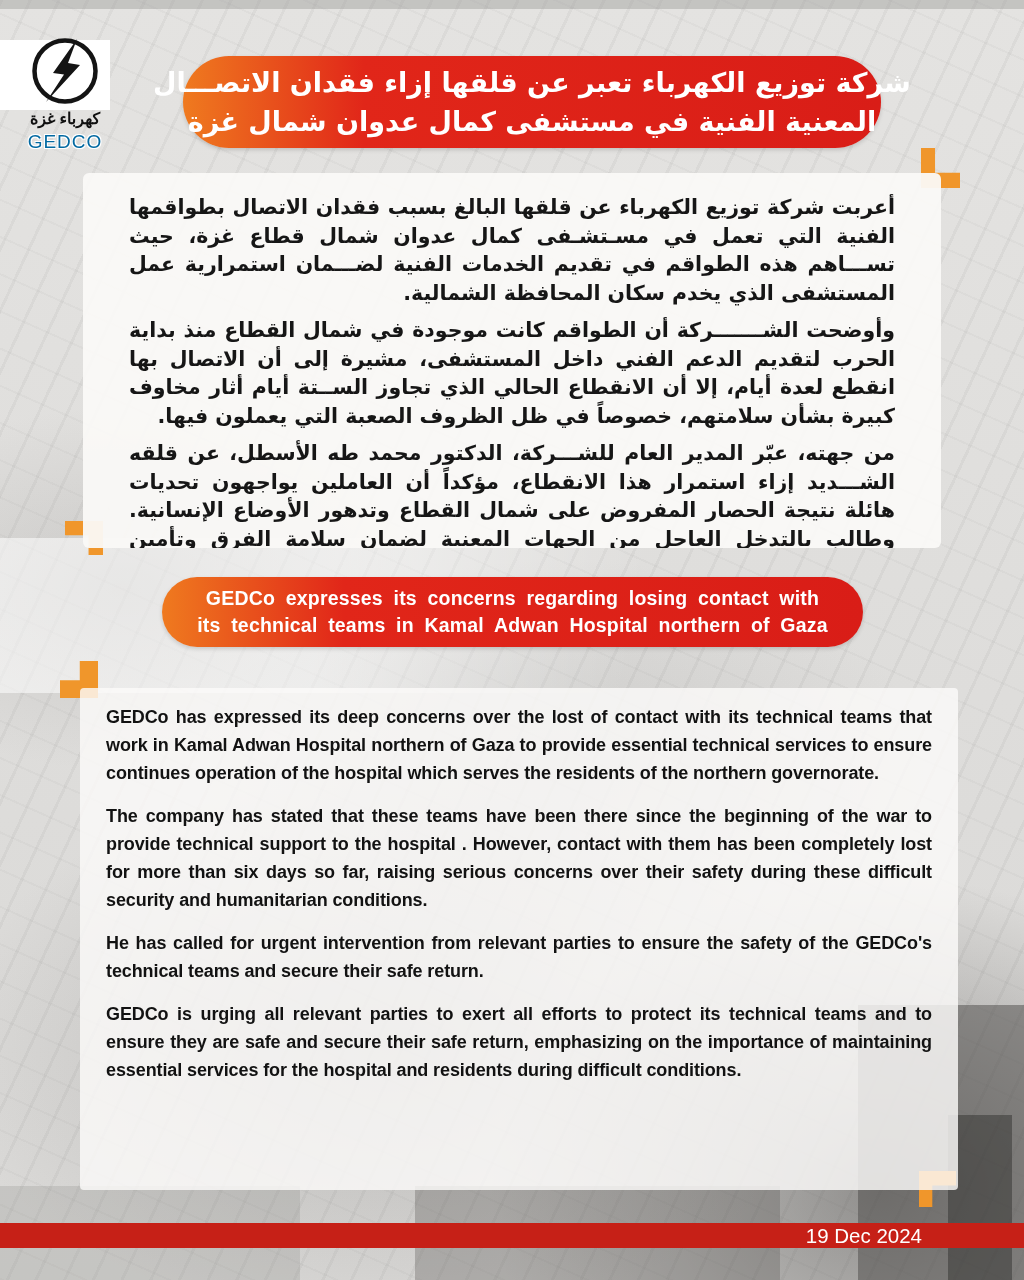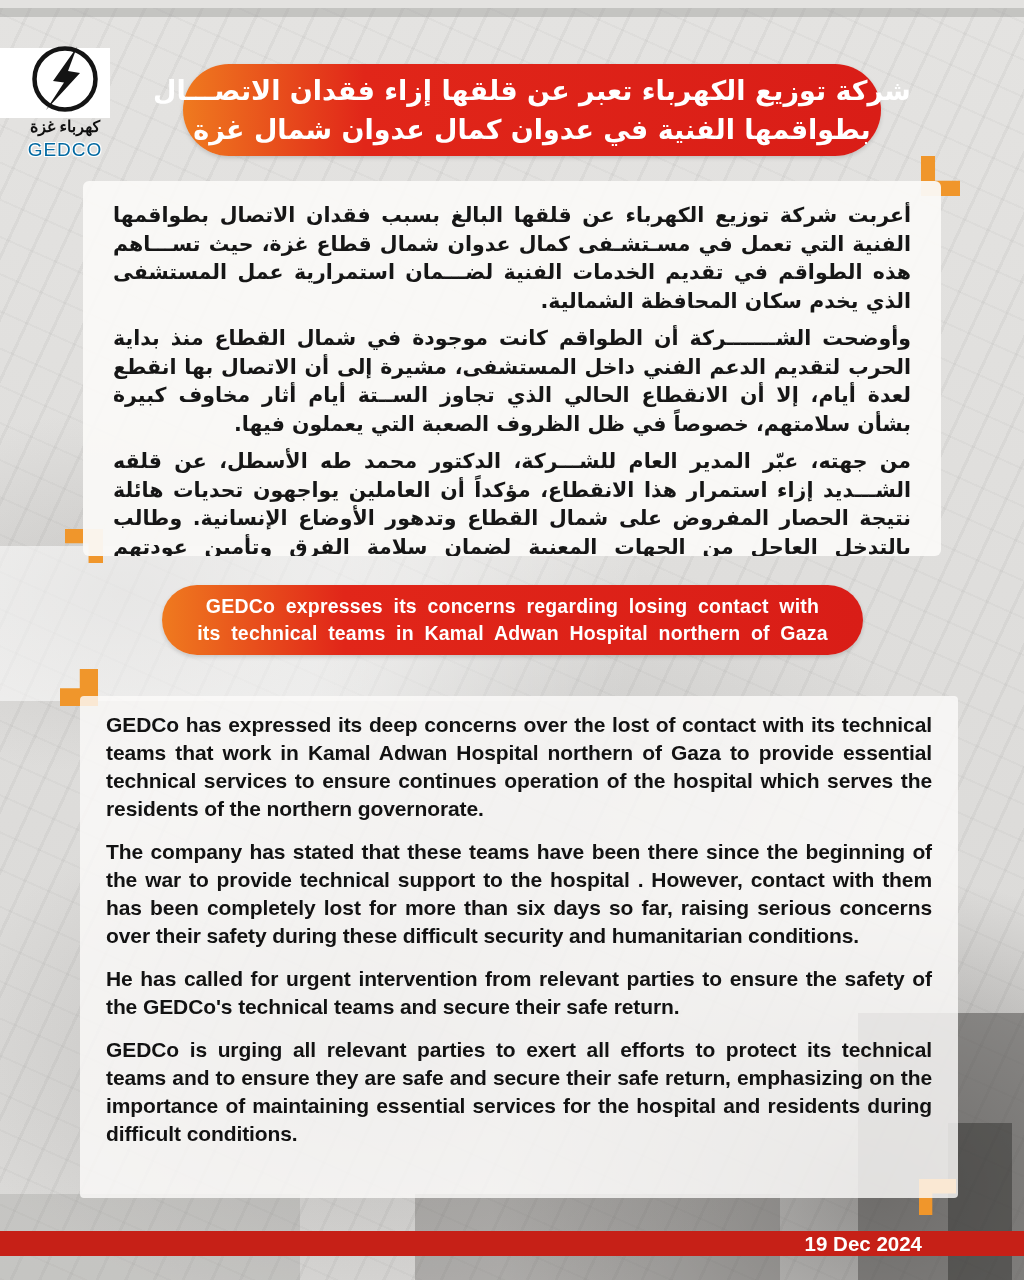--- a/index.html
+++ b/index.html
@@ -1,20 +1,20 @@
 <!DOCTYPE html>
 <html lang="en"><head>
 <meta charset="utf-8">
 <style>
   html,body{margin:0;padding:0;background:#b9b8b6;}
   .page{
     position:relative;width:1024px;height:1280px;overflow:hidden;
     background:#e3e2e0;font-family:"Liberation Sans",sans-serif;
   }
-  .abs{position:absolute;margin-top:8px;}
+  .abs{position:absolute;}
   
   .photo{
     inset:0;
     background:
       radial-gradient(420px 260px at 12% 46%, rgba(150,148,146,.28), transparent 70%),
       radial-gradient(520px 300px at 55% 60%, rgba(140,140,138,.22), transparent 70%),
       radial-gradient(620px 380px at 38% 82%, rgba(118,116,114,.32), transparent 72%),
       radial-gradient(520px 420px at 86% 93%, rgba(72,70,68,.5), transparent 75%),
       repeating-linear-gradient(115deg, rgba(108,108,106,.07) 0 3px, transparent 3px 26px),
       repeating-linear-gradient(24deg, rgba(120,120,118,.05) 0 2px, transparent 2px 34px),
@@ -45,44 +45,44 @@
   }
   .ar-banner{left:183px;top:56px;width:698px;height:92px;border-radius:46px;direction:rtl;}
   .ar-banner .l{font-family:"DejaVu Sans",sans-serif;font-weight:bold;color:#fff;
     font-size:27px;line-height:39px;white-space:nowrap;}
   .en-banner{left:162px;top:577px;width:701px;height:70px;border-radius:39px;}
   .en-banner .l{font-weight:bold;color:#fff;font-size:19.5px;line-height:27.5px;
     word-spacing:5px;letter-spacing:.2px;white-space:nowrap;}
 
   
   .ar-card{left:83px;top:173px;width:858px;height:375px;background:rgba(250,249,247,.95);
-    border-radius:6px;padding:20px 30px;box-sizing:border-box;direction:rtl;overflow:hidden;}
+    border-radius:6px;padding:20px 46px;box-sizing:border-box;direction:rtl;overflow:hidden;}
   .ar-card p{font-family:"DejaVu Sans",sans-serif;font-weight:bold;font-size:20.5px;
     line-height:28.5px;color:#161616;margin:0 0 9px;text-align:justify;}
   .en-card{left:80px;top:688px;width:878px;height:502px;background:rgba(251,250,249,.82);
     border-radius:4px;padding:15px 26px;box-sizing:border-box;overflow:hidden;}
-  .en-card p{font-weight:bold;font-size:21px;line-height:28px;color:#121212;
+  .en-card p{font-weight:bold;font-size:18px;line-height:28px;color:#121212;
     text-align:justify;margin:0 0 15px;letter-spacing:-.1px;}
 
   
   .acc{background:#f0962b;}
   .acc1{left:921px;top:148px;width:39px;height:40px;
     clip-path:polygon(0 0,36% 0,36% 62%,100% 62%,100% 100%,0 100%);}
   .acc2{left:65px;top:521px;width:38px;height:34px;
     clip-path:polygon(0 0,100% 0,100% 100%,62% 100%,62% 42%,0 42%);}
   .acc3{left:60px;top:661px;width:38px;height:37px;
     clip-path:polygon(52% 0,100% 0,100% 100%,0 100%,0 52%,52% 52%);}
   .acc4{left:919px;top:1171px;width:37px;height:36px;
     clip-path:polygon(0 0,100% 0,100% 40%,36% 40%,36% 100%,0 100%);}
 
   
   .footer-bar{left:0;top:1223px;width:1024px;height:25px;background:#c62017;
     display:flex;align-items:center;justify-content:flex-end;
     padding-right:102px;box-sizing:border-box;}
-  .footer-bar span{color:#fff;font-weight:bold;font-size:20.5px;}
+  .footer-bar span{color:#fff;font-weight:normal;font-size:20.5px;}
 </style>
 </head>
 <body>
 
 <div class="page">
 
   <div class="abs photo"></div>
   <div class="abs top-strip"></div>
   <div class="abs wedge"></div>
   <div class="abs patch-dark-right"></div>
@@ -95,21 +95,21 @@
     <svg width="70" height="70" viewBox="0 0 70 70" style="overflow:visible">
       <circle cx="35" cy="35" r="30.5" fill="#ffffff" stroke="#141414" stroke-width="4.5"></circle>
       <polygon points="47,3 23,37 34,38.5 16,66 50,29 38,27" fill="#141414"></polygon>
     </svg>
   </div>
   <div class="abs logo-ar">كهرباء غزة</div>
   <div class="abs logo-en">GEDCO</div>
 
   <div class="abs banner ar-banner">
     <div class="l">شركة توزيع الكهرباء تعبر عن قلقها إزاء فقدان الاتصـــال</div>
-    <div class="l">بطواقمها الفنية في عدوان كمال عدوان شمال غزة</div>
+    <div class="l">المعنية الفنية في مستشفى كمال عدوان شمال غزة</div>
   </div>
 
   <div class="abs acc acc1"></div>
   <div class="abs acc acc2"></div>
   <div class="abs acc acc3"></div>
   <div class="abs acc acc4"></div>
 
   <div class="abs ar-card">
     <p>أعربت شركة توزيع الكهرباء عن قلقها البالغ بسبب فقدان الاتصال بطواقمها الفنية التي تعمل في مسـتشـفى كمال عدوان شمال قطاع غزة، حيث تســـاهم هذه الطواقم في تقديم الخدمات الفنية لضـــمان استمرارية عمل المستشفى الذي يخدم سكان المحافظة الشمالية.</p>
     <p>وأوضحت الشـــــــركة أن الطواقم كانت موجودة في شمال القطاع منذ بداية الحرب لتقديم الدعم الفني داخل المستشفى، مشيرة إلى أن الاتصال بها انقطع لعدة أيام، إلا أن الانقطاع الحالي الذي تجاوز الســتة أيام أثار مخاوف كبيرة بشأن سلامتهم، خصوصاً في ظل الظروف الصعبة التي يعملون فيها.</p>

